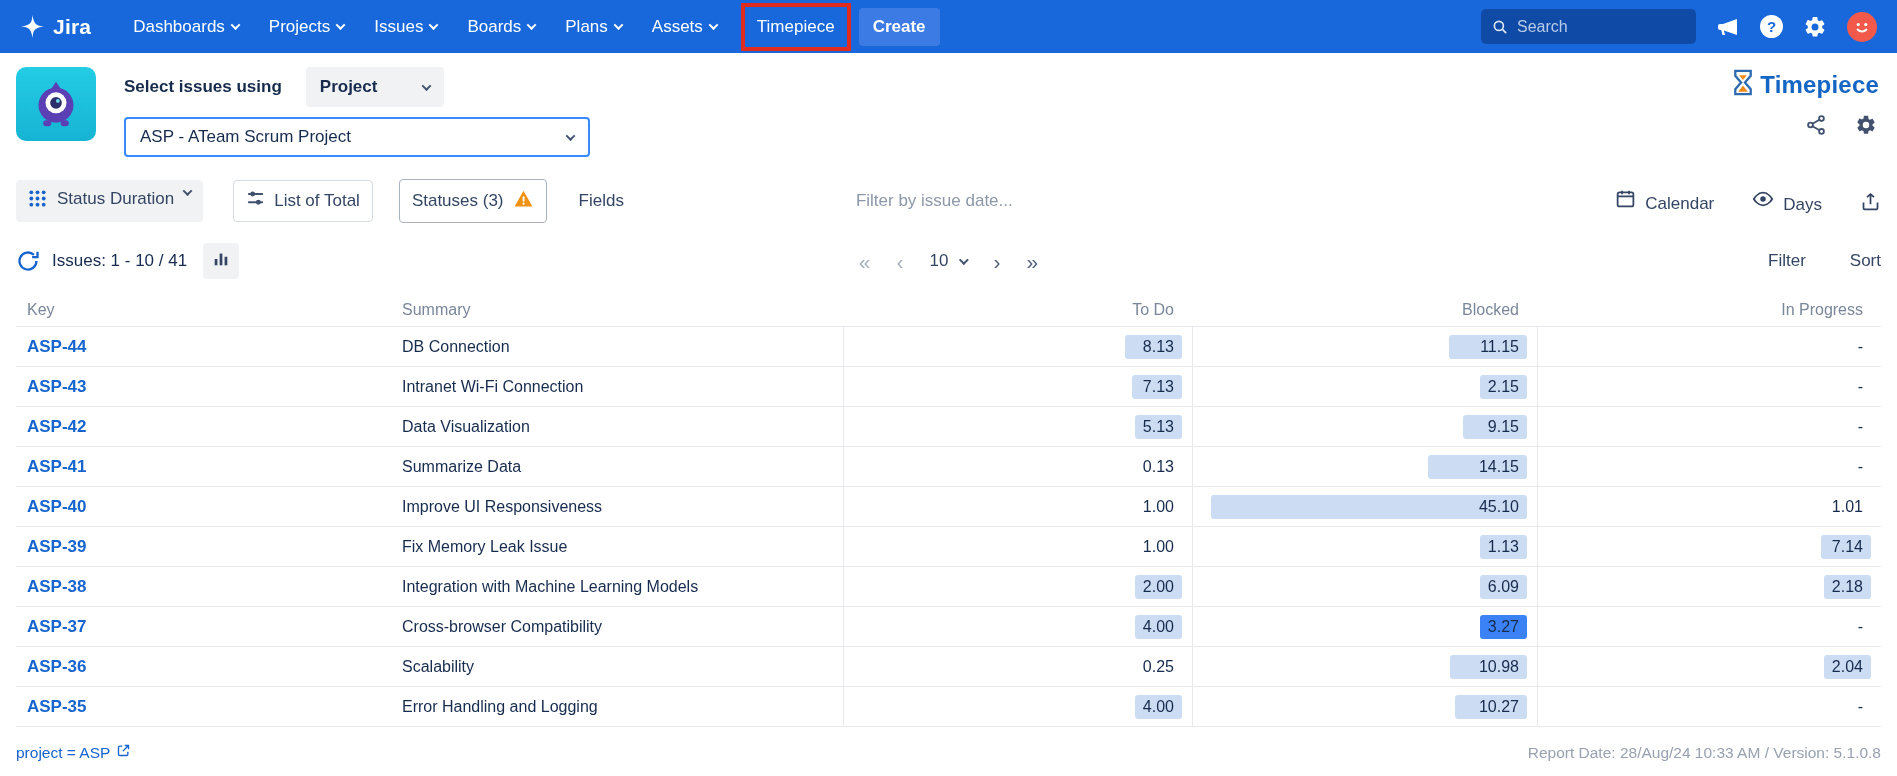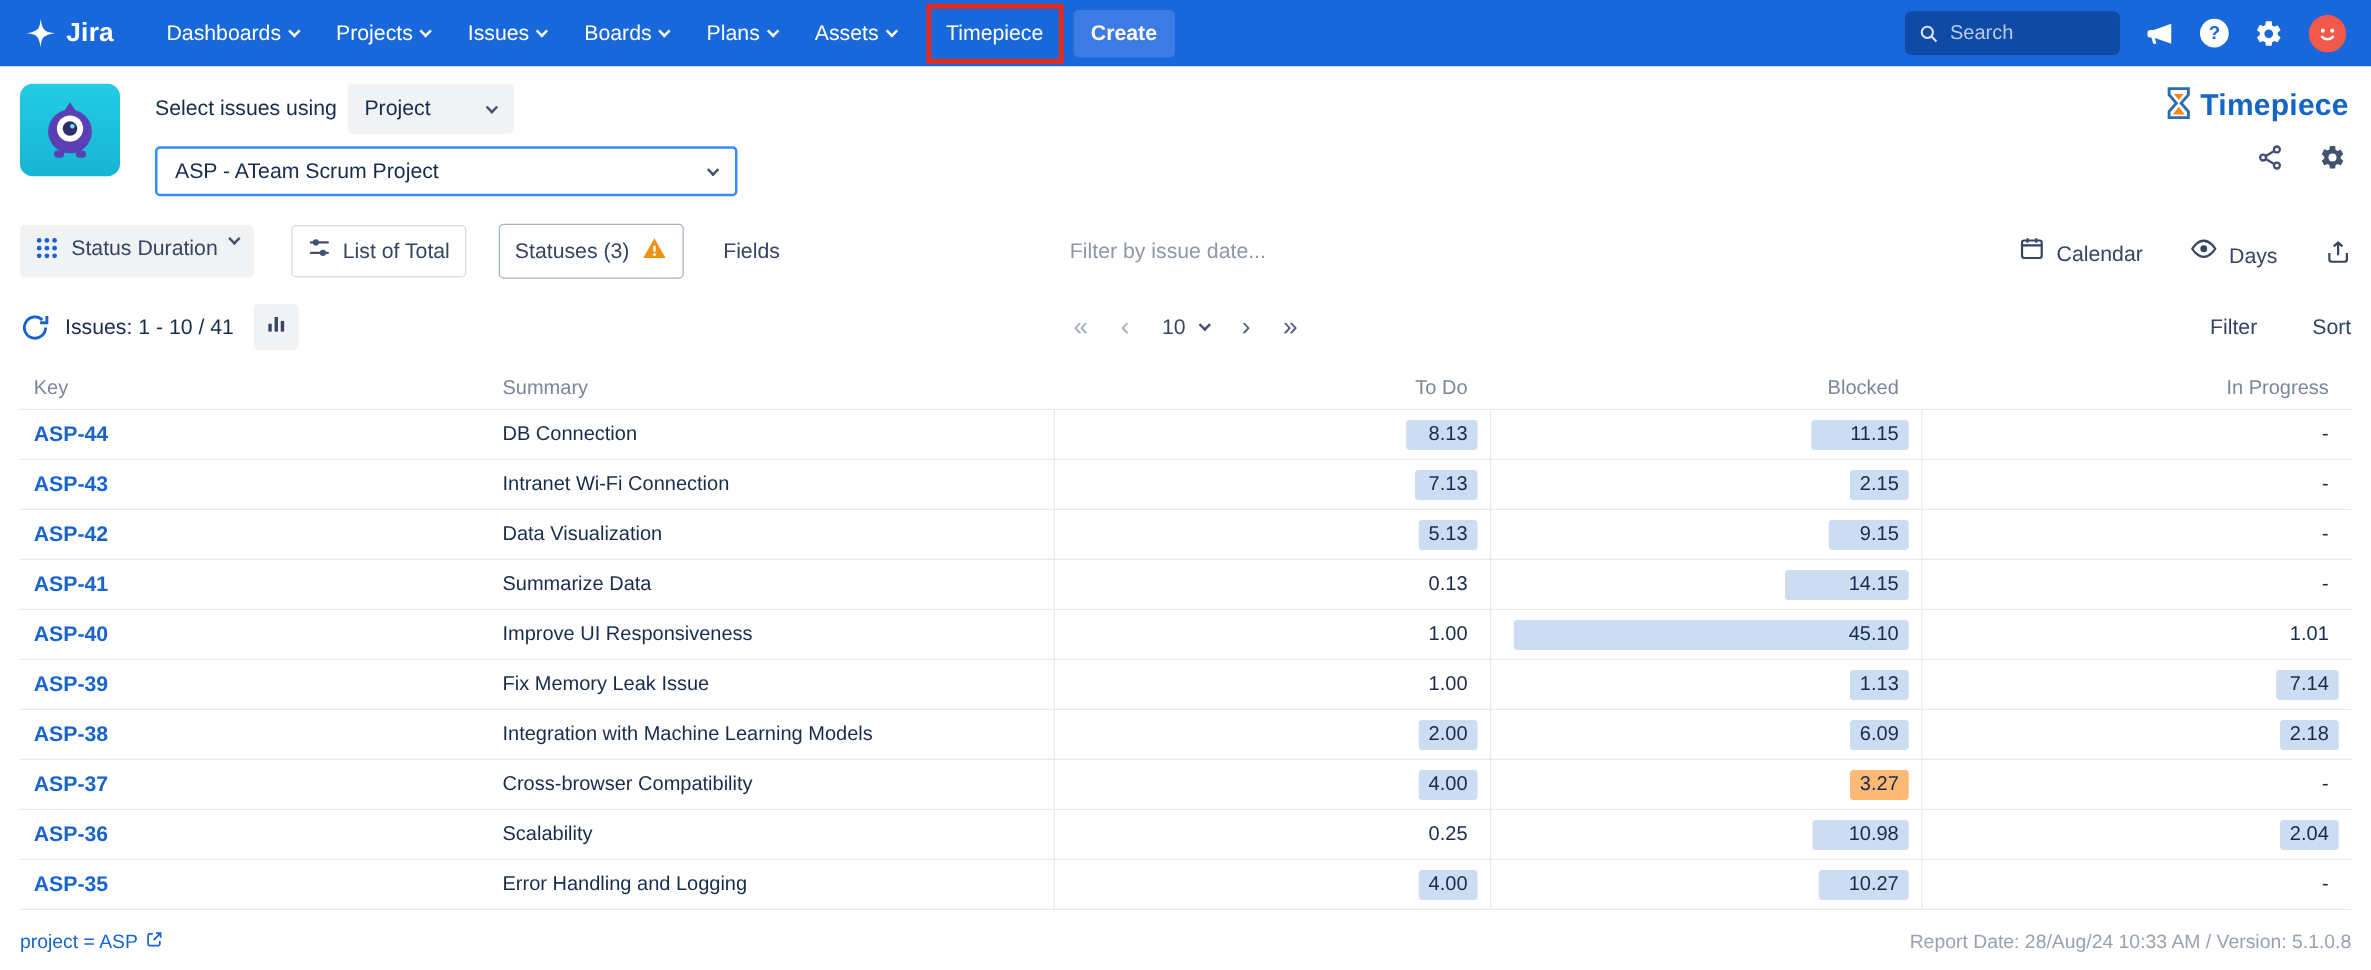--- a/index.html
+++ b/index.html
@@ -14,34 +14,34 @@
   .brand-text { font-size:21px; font-weight:bold; letter-spacing:.2px; }
   .nav-menu { display:flex; align-items:center; gap:30px; margin-left:42px; }
   .nav-item { display:flex; align-items:center; gap:7px; font-size:17px; font-weight:500; white-space:nowrap; }
   .chev { width:7px; height:7px; border-right:2px solid currentColor; border-bottom:2px solid currentColor;
     transform:rotate(45deg) translate(-1px,-1px); display:inline-block; }
   .nav-item.annotated { border:4px solid var(--annotation-red,#E02B20); padding:10px 12px; margin:0 -6px; }
   .create-btn { background:#3C7BE4; border:none; color:#fff; font-size:17px; font-weight:bold;
     padding:9px 14px; border-radius:4px; margin-left:14px; font-family:inherit; }
   .nav-right { margin-left:auto; display:flex; align-items:center; gap:20px; }
   .search-box { display:flex; align-items:center; gap:8px; background:rgba(0,20,70,0.35);
-    border-radius:5px; height:35px; width:172px; padding:0 10px; }
+    border-radius:5px; height:35px; width:215px; padding:0 10px; }
   .search-box input { background:transparent; border:none; outline:none; color:#fff; font-size:16px;
     width:100%; font-family:inherit; }
   .search-box input::placeholder { color:#B8CCEA; }
   .help-disc { width:23px; height:23px; border-radius:50%; background:#fff; color:#1868DB;
     font-weight:bold; font-size:15px; display:flex; align-items:center; justify-content:center; }
   .nav-icon { display:flex; align-items:center; }
 
   
   .header { display:flex; padding:14px 16px 10px; position:relative; }
   .app-icon { width:80px; height:74px; border-radius:10px; background:linear-gradient(180deg,#24CCE4,#16B4D4);
     display:flex; align-items:center; justify-content:center; flex:none; }
   .header-mid { margin-left:28px; }
-  .select-row { display:flex; align-items:center; gap:8px; }
+  .select-row { display:flex; align-items:center; gap:24px;font-weight:bold; }
   .select-label { font-size:17px; }
   .mode-select { background:#F1F2F4; border-radius:4px; padding:10px 14px; display:flex; align-items:center;
     gap:46px; font-size:17px; color:#172B4D; }
   .mode-select .chev, .proj-select .chev, .sd-btn .chev, .page-size .chev { color:#44546F; }
   .proj-select { margin-top:10px; width:466px; border:2px solid #388BFF; border-radius:4px; padding:8px 14px;
     display:flex; align-items:center; justify-content:space-between; font-size:17px; }
   .header-right { position:absolute; right:18px; top:16px; display:flex; flex-direction:column; align-items:flex-end; }
   .tp-logo { display:flex; align-items:center; gap:5px; }
   .tp-logo-text { font-size:24px; font-weight:bold; color:#1566C4; letter-spacing:.2px; }
   .header-icons { margin-top:14px; display:flex; gap:28px; padding-right:2px; }
@@ -435,21 +435,21 @@
       </div>
       <div class="trow tbody-row" data-interactable="false">
         <div class="cell key" data-interactable="false">
           <a class="key-link" data-interactable="true">ASP-37</a>
         </div>
         <div class="cell summary" data-interactable="false">Cross-browser Compatibility</div>
         <div class="cell num" data-interactable="false">
           <span class="val" data-interactable="false" style="background: rgb(203, 220, 243); min-width: 28px;">4.00</span>
         </div>
         <div class="cell num" data-interactable="false">
-          <span class="val" data-interactable="false" style="background: #fdba74; min-width: 22.89px; text-align: center;">3.27</span>
+          <span class="val" data-interactable="false" style="background: #3b82f6; min-width: 22.89px; text-align: center;">3.27</span>
         </div>
         <div class="cell num" data-interactable="false">
           <span class="val" data-interactable="false">-</span>
         </div>
       </div>
       <div class="trow tbody-row" data-interactable="false">
         <div class="cell key" data-interactable="false">
           <a class="key-link" data-interactable="true">ASP-36</a>
         </div>
         <div class="cell summary" data-interactable="false">Scalability</div>

